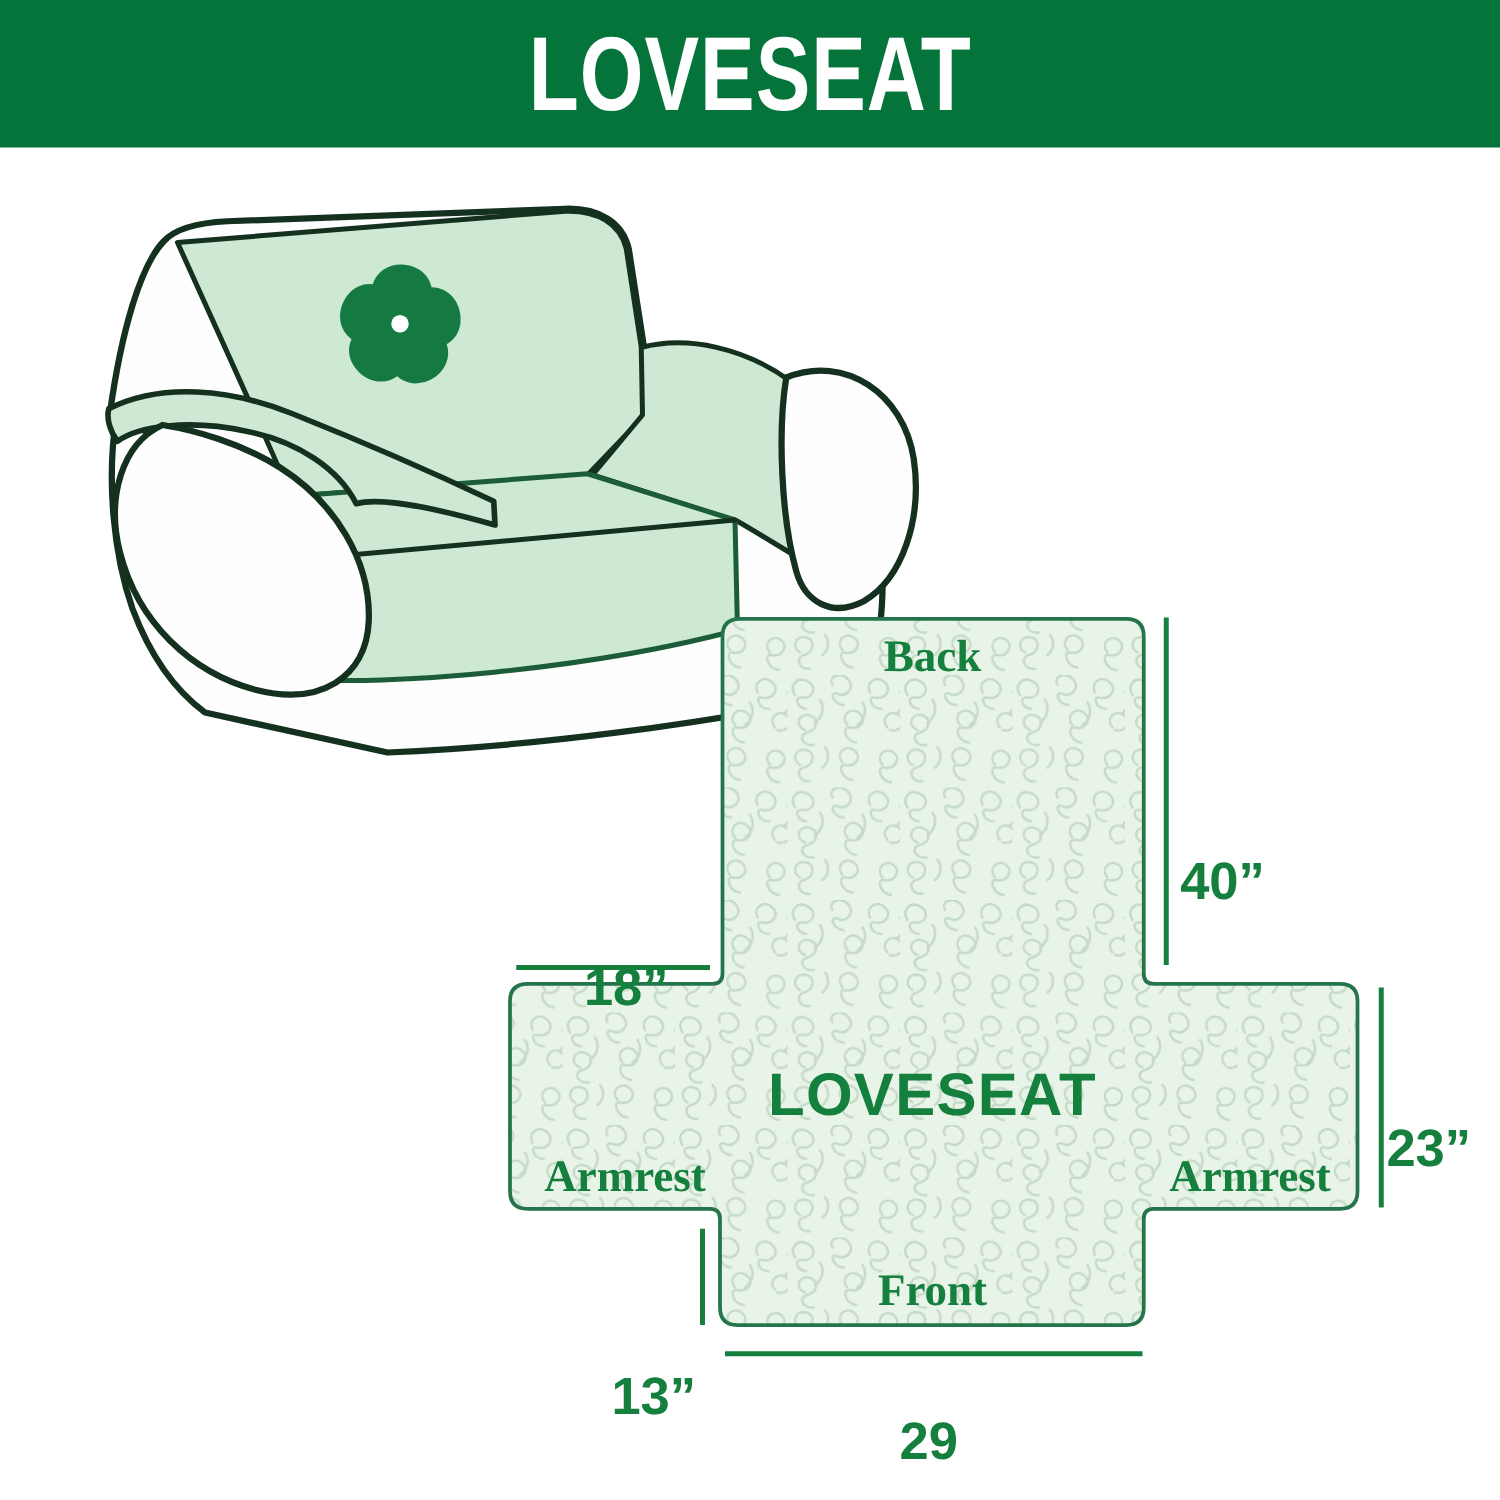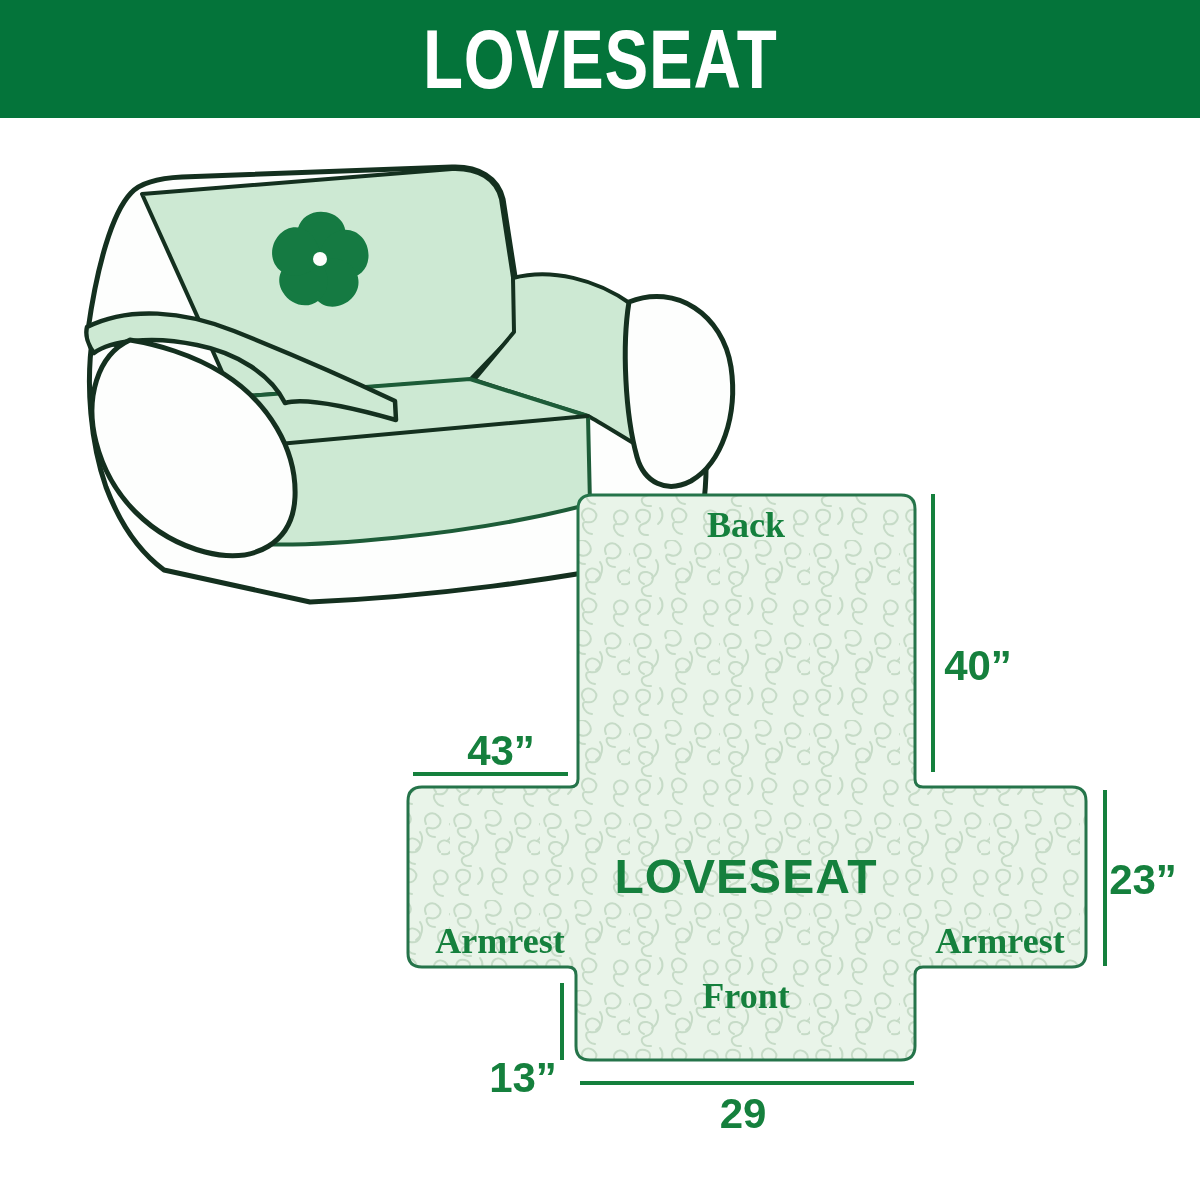--- a/index.html
+++ b/index.html
@@ -14,21 +14,21 @@
   .banner-title {
     color:#ffffff; font-weight:bold; font-size:84px; line-height:1;
     transform:scaleX(0.78); letter-spacing:1px; white-space:nowrap;
   }
   svg.scene { position:absolute; left:0; top:0; width:1200px; height:1200px; }
   .dlabel {
     position:absolute; transform:translate(-50%,-50%);
     color:#15803d; font-weight:bold; white-space:nowrap; line-height:1;
   }
   .s36 { font-size:36px;font-family:Liberation Serif, serif; }
-  .s42 { font-size:42px; }
+  .s42 { font-size:42px;margin-top:39px; }
   .s48 { font-size:48px; letter-spacing:1px; }
 </style>
 </head>
 <body>
 
 <div class="banner">
   <div class="banner-title">LOVESEAT</div>
 </div>
 
 <svg class="scene" viewBox="0 0 1200 1200">
@@ -84,19 +84,19 @@
       <line x1="562" y1="983" x2="562" y2="1060"></line>
       <line x1="580" y1="1083" x2="914" y2="1083"></line>
     </g>
   </g>
 </svg>
 
 <div class="dlabel s36" style="left:746px; top:525px;">Back</div>
 <div class="dlabel s48" style="left:746px; top:877px;">LOVESEAT</div>
 <div class="dlabel s36" style="left:500px; top:941px;">Armrest</div>
 <div class="dlabel s36" style="left:1000px; top:941px;">Armrest</div>
-<div class="dlabel s36" style="left:746px; top:996px;">Front</div>
+<div class="dlabel s36" style="left:746px; top:1032px;">Front</div>
 
 <div class="dlabel s42" style="left:978px; top:666px;">40”</div>
-<div class="dlabel s42" style="left:501px; top:751px;">43”</div>
+<div class="dlabel s42" style="left:501px; top:751px;">18”</div>
 <div class="dlabel s42" style="left:1143px; top:880px;">23”</div>
 <div class="dlabel s42" style="left:523px; top:1078px;">13”</div>
 <div class="dlabel s42" style="left:743px; top:1114px;">29</div>
 
 </body></html>

